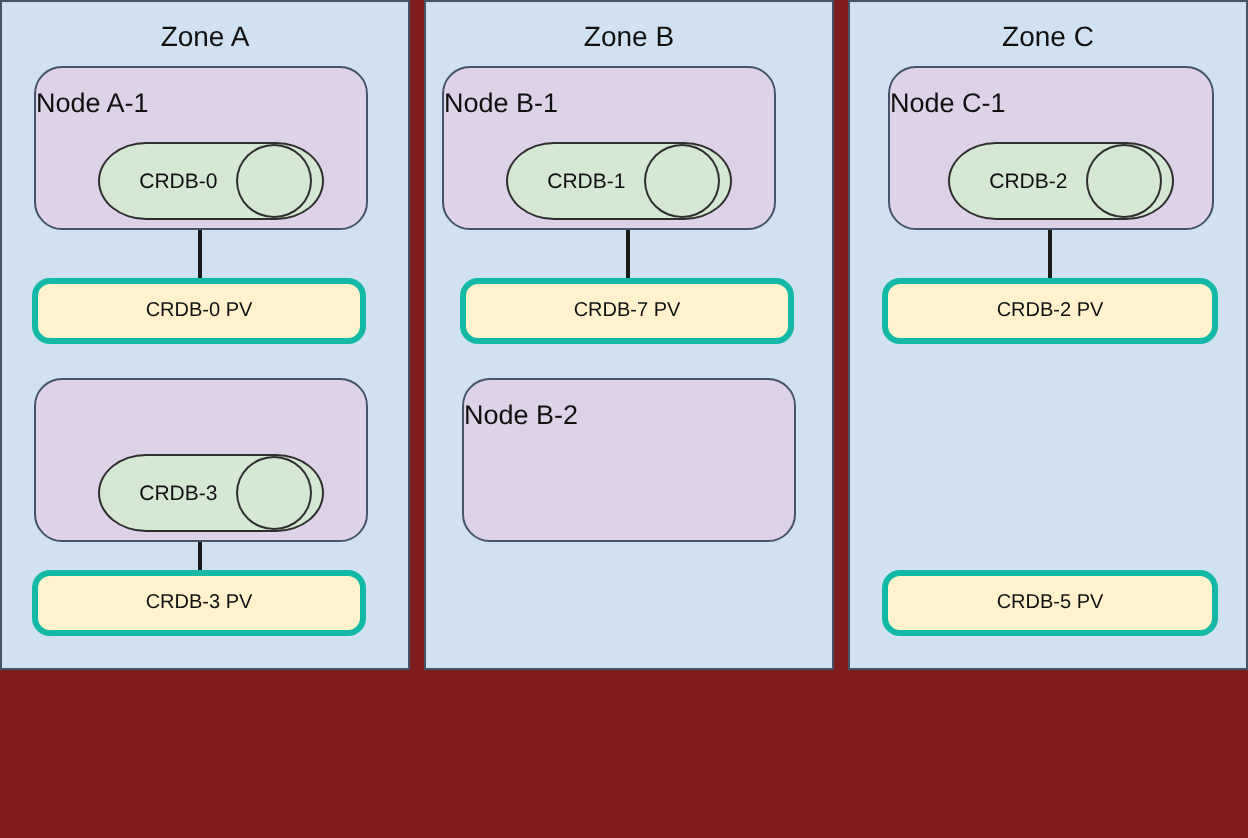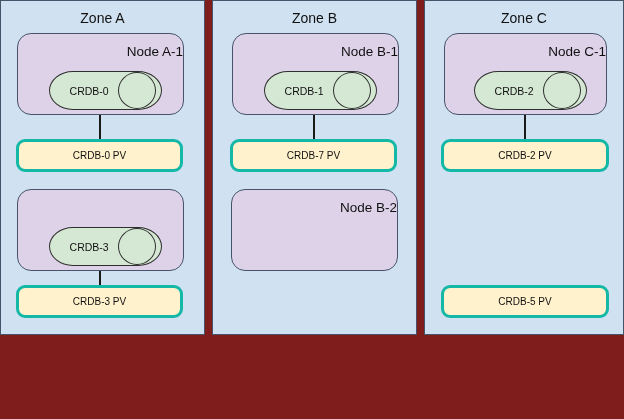--- a/index.html
+++ b/index.html
@@ -42,21 +42,21 @@
     background: #ddd2e8;
     border: 1px solid #46536b;
     border-radius: 14px;
     box-sizing: border-box;
   }
   .node-title {
     position: absolute;
     left: 0;
     right: 0;
     top: 9px;
-    text-align: right;
+    text-align: left;
     font-size: 13.5px;
     color: #101010;
     line-height: 17px;
   }
 
   
   .cyl {
     position: absolute;
     box-sizing: border-box;
   }
@@ -144,21 +144,21 @@
       </div>
     </div>
     <div class="connector" style="left:98px; top:270px; height:14px;"></div>
 
     <div class="pv" style="left:15px; top:284px; width:167px; height:33px;">CRDB-3 PV</div>
   </div>
 
   <div class="zone" style="left:212px; width:205px;">
     <div class="zone-title">Zone B</div>
 
-    <div class="node" style="left:19px; top:32px; width:167px; height:82px;">
+    <div class="node" style="left:8px; top:32px; width:167px; height:82px;">
       <div class="node-title">Node B-1</div>
       <div class="cyl" style="left:31px; top:37px; width:113px; height:39px;">
         <div class="cyl-body"></div>
         <div class="cyl-cap"></div>
         <div class="cyl-label">CRDB-1</div>
       </div>
     </div>
     <div class="connector" style="left:100px; top:114px; height:24px;"></div>
 
     <div class="pv" style="left:17px; top:138px; width:167px; height:33px;">CRDB-7 PV</div>

